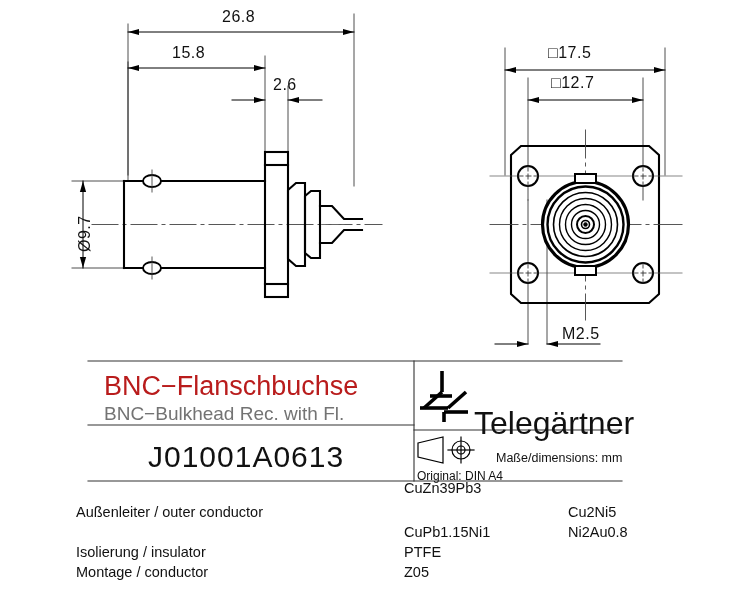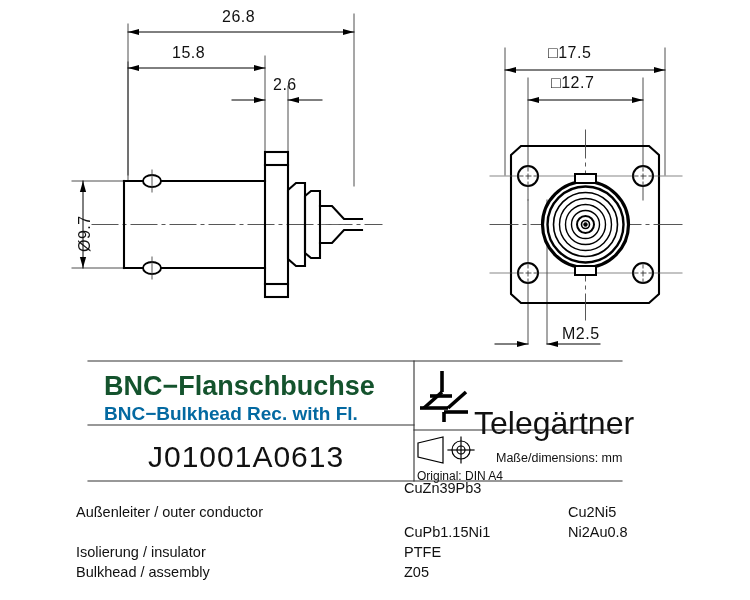--- a/index.html
+++ b/index.html
@@ -2,22 +2,22 @@
 <html><head>
 <meta charset="utf-8">
 <style>
   html,body{margin:0;padding:0;background:#ffffff;}
   body{width:750px;height:600px;position:relative;overflow:hidden;
        font-family:"Liberation Sans","DejaVu Sans",sans-serif;color:#000;}
   .sheet{position:absolute;left:0;top:0;width:750px;height:455px;padding-left:16px;}
   svg.draw{position:absolute;left:0;top:0;width:750px;height:600px;}
   .dimtxt{position:absolute;font-size:16px;letter-spacing:.5px;color:#111;white-space:nowrap;}
   .vert{transform:rotate(-90deg);transform-origin:left top;}
-  .tb-title{position:absolute;font-size:27px;letter-spacing:0px;color:#14532d;white-space:nowrap;font-weight:bold;}
-  .tb-sub{position:absolute;font-size:19px;font-weight:bold;letter-spacing:0px;color:#0369a1;white-space:nowrap;}
+  .tb-title{position:absolute;font-size:27px;letter-spacing:0px;color:#b91c1c;white-space:nowrap;}
+  .tb-sub{position:absolute;font-size:19px;font-weight:normal;letter-spacing:0px;color:#737373;white-space:nowrap;}
   .tb-part{position:absolute;font-size:30px;letter-spacing:1px;color:#111;white-space:nowrap;}
   .brand{position:absolute;font-size:32px;color:#111;white-space:nowrap;}
   .tiny{position:absolute;font-size:12px;color:#111;white-space:nowrap;}
   .tiny2{position:absolute;font-size:12.5px;color:#111;white-space:nowrap;}
   .mat{position:absolute;font-size:14.5px;color:#111;white-space:nowrap;}
   .matv{position:absolute;font-size:14.5px;color:#111;white-space:nowrap;}
 </style>
 </head>
 <body>
 
@@ -221,21 +221,21 @@
   <div class="tb-sub" style="left:104px;top:403px;">BNC−Bulkhead Rec. with Fl.</div>
   <div class="tb-part" style="left:148px;top:440px;">J01001A0613</div>
 
   <div class="brand" style="left:474px;top:405px;">Telegärtner</div>
 
   <div class="tiny2" style="left:496px;top:451px;">Maße/dimensions:  mm</div>
   <div class="tiny" style="left:417px;top:469px;">Original:  DIN  A4</div>
 
   <div class="mat" style="left:76px;top:504px;">Außenleiter  /  outer conductor</div>
   <div class="mat" style="left:76px;top:544px;">Isolierung  /  insulator</div>
-  <div class="mat" style="left:76px;top:564px;">Bulkhead  /  assembly</div>
+  <div class="mat" style="left:76px;top:564px;">Montage  /  conductor</div>
 
   <div class="matv" style="left:404px;top:480px;">CuZn39Pb3</div>
   <div class="matv" style="left:404px;top:524px;">CuPb1.15Ni1</div>
   <div class="matv" style="left:404px;top:544px;">PTFE</div>
   <div class="matv" style="left:404px;top:564px;text-align:center;">Z05</div>
 
   <div class="matv" style="left:568px;top:504px;">Cu2Ni5</div>
   <div class="matv" style="left:568px;top:524px;">Ni2Au0.8</div>
 
 </div>

